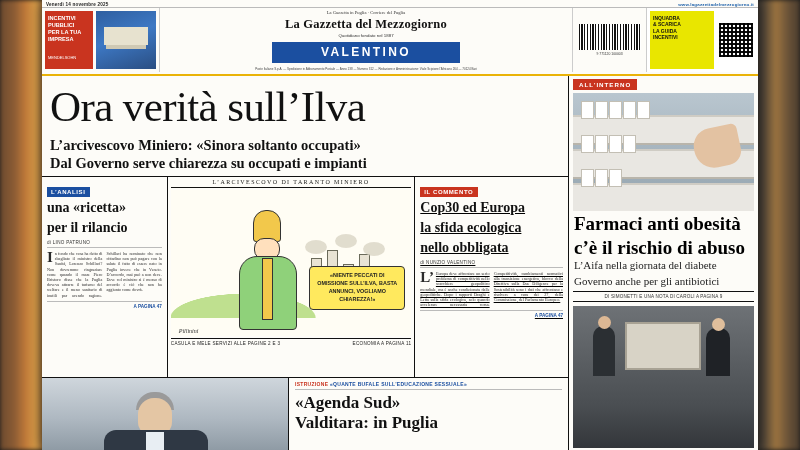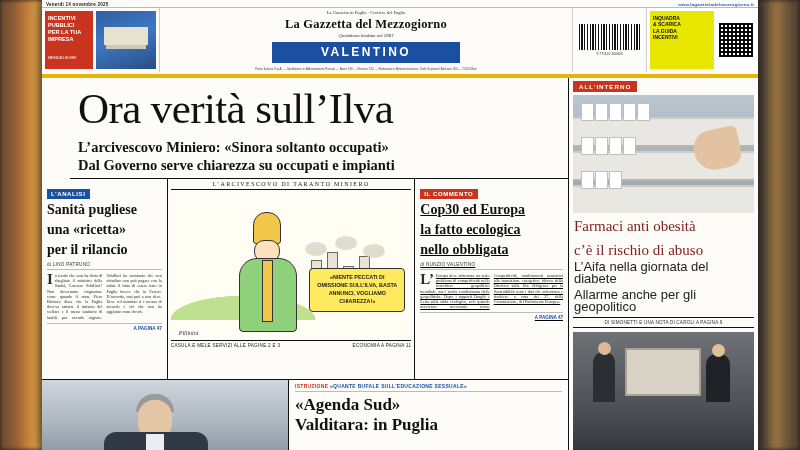--- a/index.html
+++ b/index.html
@@ -42,21 +42,21 @@
     height: 450px;
     background: #fdfcf8;
     box-shadow: 0 0 14px rgba(0,0,0,.6);
     overflow: hidden;
   }
 
   
   .masthead {
     position: relative;
     height: 74px;
-    border-bottom: 4px solid #eab308;
+    border-bottom: 2px solid #eab308;
     padding: 0;
   }
   .mast-topline {
     display: flex;
     justify-content: space-between;
     align-items: center;
     font-family: "Liberation Sans", sans-serif;
     font-size: 4.4px;
     letter-spacing: .2px;
     color: #222;
@@ -238,21 +238,20 @@
     width: 189px;
     box-sizing: border-box;
     display: flex;
     flex-direction: column;
   }
 
   
   .headline-block {
     padding: 6px 8px 4px 8px;
     border-bottom: 1px solid #111;
-    margin-left: 28px;
   }
   .main-headline {
     font-family: "Liberation Serif", serif;
     font-size: 43px;
     line-height: 46px;
     letter-spacing: -0.6px;
     color: #111;
     margin: 2px 0 6px 0;
     white-space: nowrap;
   }
@@ -503,29 +502,29 @@
     position:absolute; width:11px; height:16px; background:#fff;
     border:1px solid #c3bfb4;
   }
   .rz-photo .hand {
     position:absolute; right:14px; top:34px; width:46px; height:40px;
     background:#e3c2a2; border-radius:18px 6px 14px 20px;
     transform: rotate(-12deg);
   }
   .rz-headline {
     font-family: "Liberation Serif", serif;
-    font-weight: normal;
-    font-size: 15px;
+    font-weight: bold;
+    font-size: 19px;
     line-height: 16px;
-    color: #7f1d1d;
+    color: #000000;
     margin: 5px 5px 3px 5px;
   }
   .rz-sub {
-    font-family: Liberation Sans, sans-serif;
-    font-size: 13px;
+    font-family: Liberation Serif, serif;
+    font-size: 11px;
     line-height: 12px;
     color: #222;
     margin: 0 5px 4px 5px;
   }
   .rz-foot {
     font-family: "Liberation Sans", sans-serif;
     font-size: 4.6px;
     color: #333;
     text-align: center;
     border-top: 1px solid #111;
@@ -624,21 +623,20 @@
         <div class="headline-block">
           <div class="main-headline">Ora verità sull’Ilva</div>
           <div class="sub-headline">L’arcivescovo Miniero: «Sinora soltanto occupati»</div>
           <div class="sub-headline">Dal Governo serve chiarezza su occupati e impianti</div>
         </div>
 
         <div class="cols">
 
           <div class="col col-left">
             <div class="kicker">L’ANALISI</div>
-            <div class="sec-title">Sanità pugliese</div>
             <div class="sec-title">una «ricetta»</div>
             <div class="sec-title">per il rilancio</div>
             <div class="byline">di LINO PATRUNO</div>
             <div class="bodytext dropcap">In fondo che cosa ha detto di sbagliato il ministro della Sanità, Lorenzo Schillaci? Non dovremmo ringraziare come quando il mare Piero Bristoro disse che la Puglia doveva attrarre il turismo del welfare e il meno sanitario di inutili par avendo ragione. Schillaci ha nominato che non cittadino non può pagare con la salute il fatto di essere nato in Puglia invece che in Veneto. D’accordo, mai può a non deve. Deve col ministro si è mosso di accordo è ciò che non ha aggiunto come dovrà.</div>
             <div class="jump">A PAGINA 47</div>
           </div>
 
           <div class="col col-mid">
             <div class="cartoon-label">L’ARCIVESCOVO DI TARANTO MINIERO</div>
             <div class="cartoon">
@@ -665,21 +663,21 @@
             </div>
             <div class="cartoon-foot">
               <span>CASULA E MELE SERVIZI ALLE PAGINE 2 E 3</span>
               <span>ECONOMIA A PAGINA 11</span>
             </div>
           </div>
 
           <div class="col col-right">
             <div class="kicker red">IL COMMENTO</div>
             <div class="sec-title">Cop30 ed Europa</div>
-            <div class="sec-title">la fatto ecologica</div>
+            <div class="sec-title">la sfida ecologica</div>
             <div class="sec-title">nello obbligata</div>
             <div class="byline">di NUNZIO VALENTINO</div>
             <div class="bodytext dropcap">L’Europa deve affrontare un serio problema di competitività nello scacchiere geopolitico mondiale, ma è anche condizionata dalle geopolitiche. Dopo i rapporti Draghi e Letta sulla sfida ecologica, solo quando accelerare necessaria corsa. Competitività, cambiamenti normativi alla transizione energetica, blocco della Direttiva sulla Due Diligence per la Sostenibilità sono i dati che affrontano e risolvere a cura dei 27, della Commissione, del Parlamento Europeo.</div>
             <div class="jump">A PAGINA 47</div>
           </div>
         </div>
 
         <div class="bottom-strip">
           <div class="bs-photo">
             <div class="man-hair"></div>
@@ -716,21 +714,21 @@
           <div class="box" style="left:50px;top:42px;"></div>
           <div class="box" style="left:8px;top:76px;"></div>
           <div class="box" style="left:22px;top:76px;"></div>
           <div class="box" style="left:36px;top:76px;"></div>
           <div class="hand"></div>
         </div>
 
         <div class="rz-headline">Farmaci anti obesità</div>
         <div class="rz-headline">c’è il rischio di abuso</div>
         <div class="rz-sub">L’Aifa nella giornata del diabete</div>
-        <div class="rz-sub">Allarme anche per gli geopolitico</div>
+        <div class="rz-sub">Governo anche per gli antibiotici</div>
         <div class="rz-foot">DI SIMONETTI E UNA NOTA DI CAROLI A PAGINA 9</div>
 
         <div class="rz-photo2">
           <div class="wall"></div>
           <div class="panel"></div>
           <div class="p1"></div>
           <div class="p1head"></div>
           <div class="p2"></div>
           <div class="p2head"></div>
         </div>

